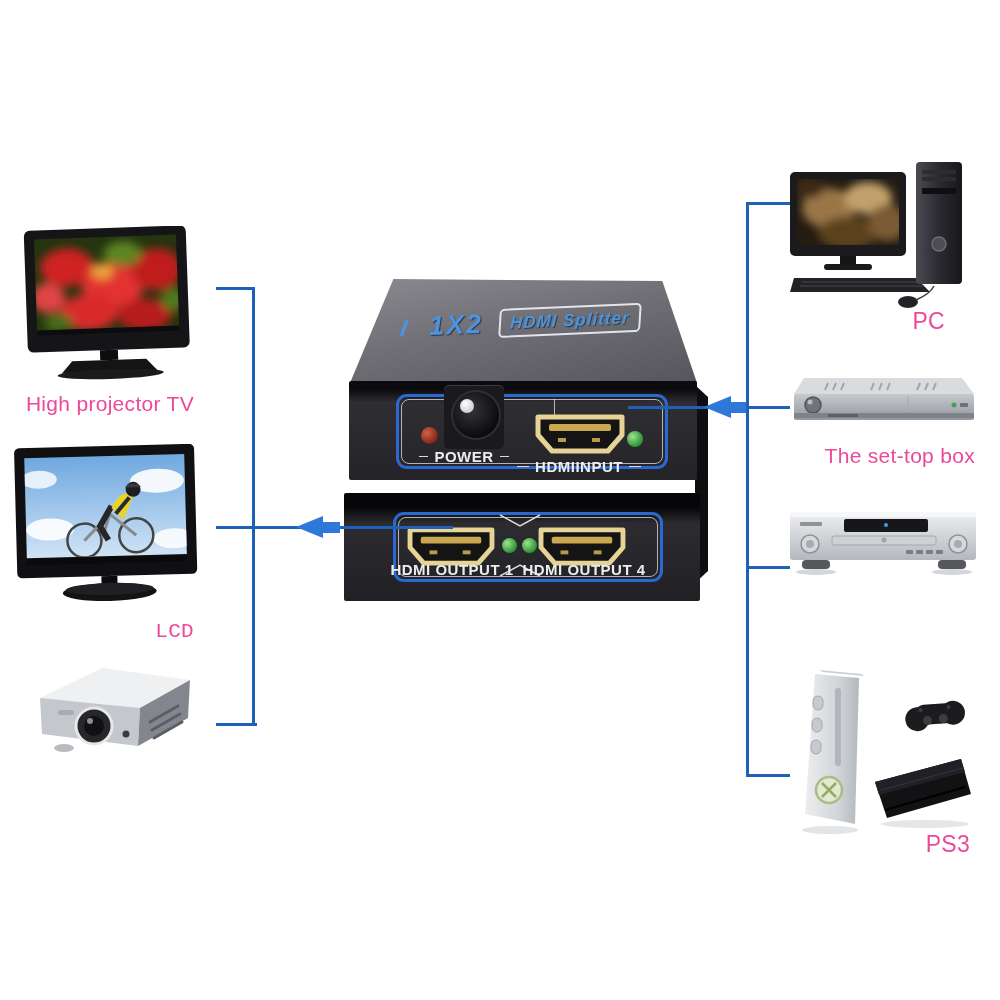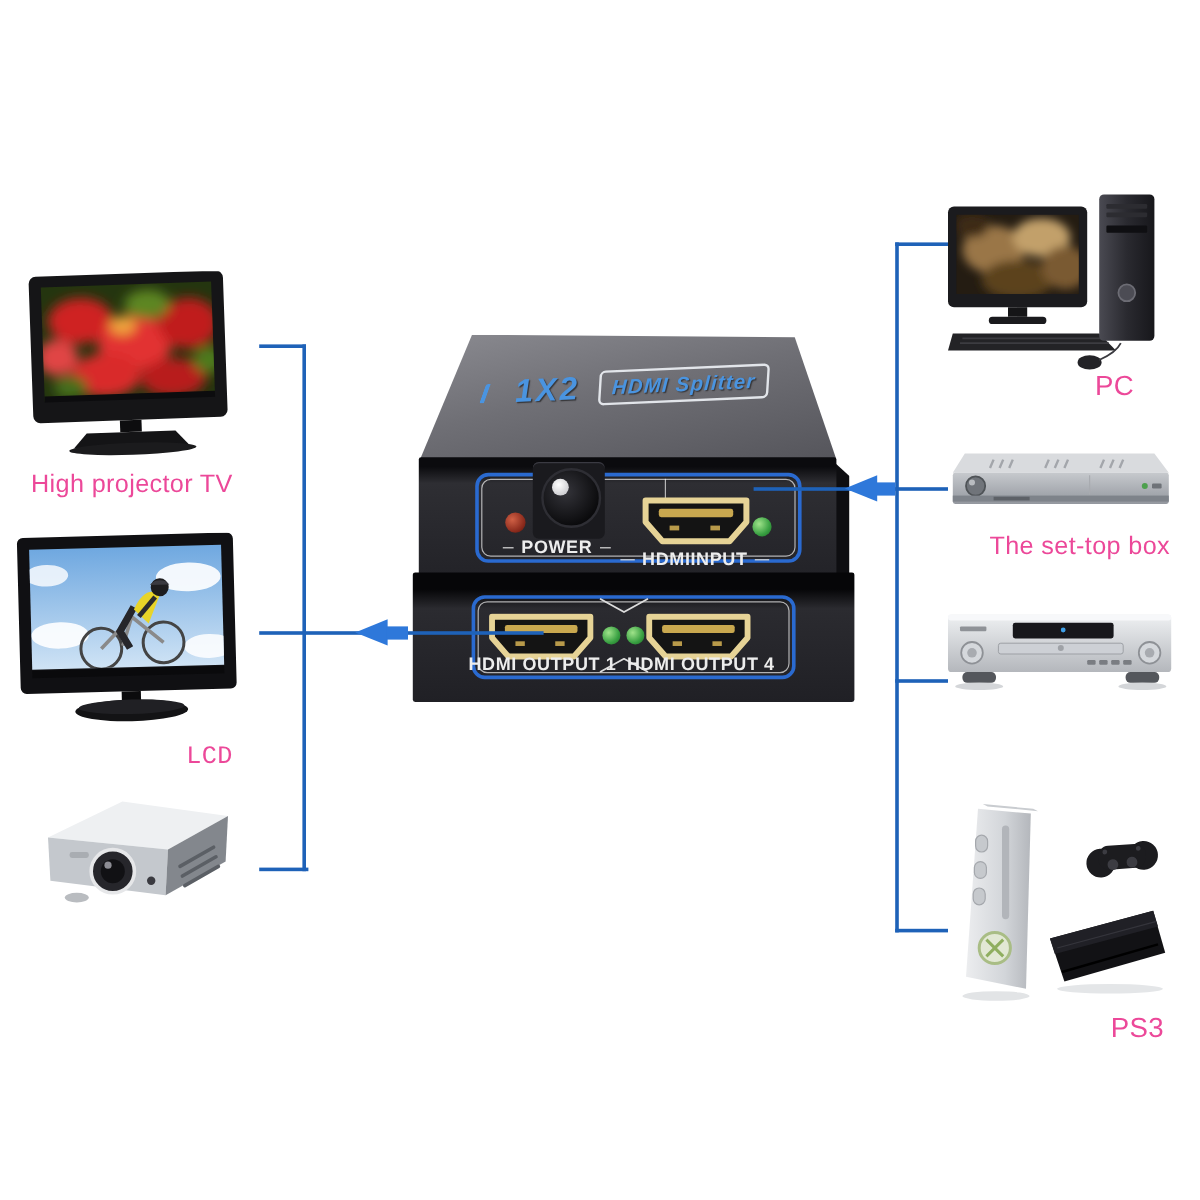--- a/index.html
+++ b/index.html
@@ -25,22 +25,22 @@
               border-radius:2px;}
   .brand-badge{color:#4a94e0;font-weight:bold;font-style:italic;font-size:27px;
                letter-spacing:2px;text-shadow:1px 1px 1px rgba(0,0,0,.55);}
   .brand-box{border:2px solid #e2e5ea;border-radius:5px;padding:0 9px;line-height:25px;
              transform:skewX(-6deg);color:#4a94e0;font-weight:bold;font-style:italic;
              font-size:17px;letter-spacing:1px;text-shadow:1px 1px 1px rgba(0,0,0,.5);
              white-space:nowrap;}
   .slab{position:absolute;border-radius:2px;}
   .slab.upper{left:349px;top:381px;width:348px;height:99px;
               background:linear-gradient(#0b0b0e 0%,#0b0b0e 8%,#2e2e33 22%,#232328 100%);}
-  .slab.lower{left:344px;top:477px;width:356px;height:108px;
-              background:linear-gradient(#060608 0%,#060608 13%,#2b2b30 28%,#202025 100%);padding-left:12px;}
+  .slab.lower{left:344px;top:493px;width:356px;height:108px;
+              background:linear-gradient(#060608 0%,#060608 13%,#2b2b30 28%,#202025 100%);}
   .side-face{position:absolute;left:695px;top:385px;width:13px;height:198px;background:#0e0e11;
              clip-path:polygon(0 0,100% 6%,100% 94%,0 100%);}
   .panel{position:absolute;border:3px solid #2a6ad0;border-radius:11px;}
   .panel .hairline{position:absolute;inset:2px;border:1px solid rgba(255,255,255,.65);
                    border-radius:8px;}
   .panel.upper{left:47px;top:13px;width:266px;height:69px;}
   .panel.lower{left:49px;top:19px;width:264px;height:64px;}
   .divider{position:absolute;left:155px;top:2px;width:1px;height:48px;
            background:rgba(255,255,255,.65);}
   .led{position:absolute;border-radius:50%;}
@@ -288,21 +288,21 @@
           <circle cx="164" cy="46" r="2" fill="#3c3c42"></circle>
       </g>
 
       <polygon points="90,120 176,97 186,132 102,156" fill="#121215"></polygon>
       <polygon points="90,120 176,97 180,110 94,133" fill="#202026"></polygon>
       <line x1="100" y1="148" x2="180" y2="125" stroke="#000" stroke-width="2"></line>
       <line x1="96" y1="128" x2="178" y2="106" stroke="#35353c" stroke-width="1"></line>
       <ellipse cx="140" cy="162" rx="44" ry="4" fill="#e4e6e8"></ellipse>
     </svg>
   </figure>
-  <div class="cap" style="left:790px;top:831px;width:180px;font-size:23px;margin-top:12px;">PS3</div>
+  <div class="cap" style="left:790px;top:831px;width:180px;font-size:23px;">PS3</div>
 
   <div class="splitter">
     <div class="side-face"></div>
 
     <div class="top-face">
       <div class="brand-row">
         <span class="brand-mark"></span>
         <span class="brand-badge">1X2</span>
         <span class="brand-box">HDMI Splitter</span>
       </div>

